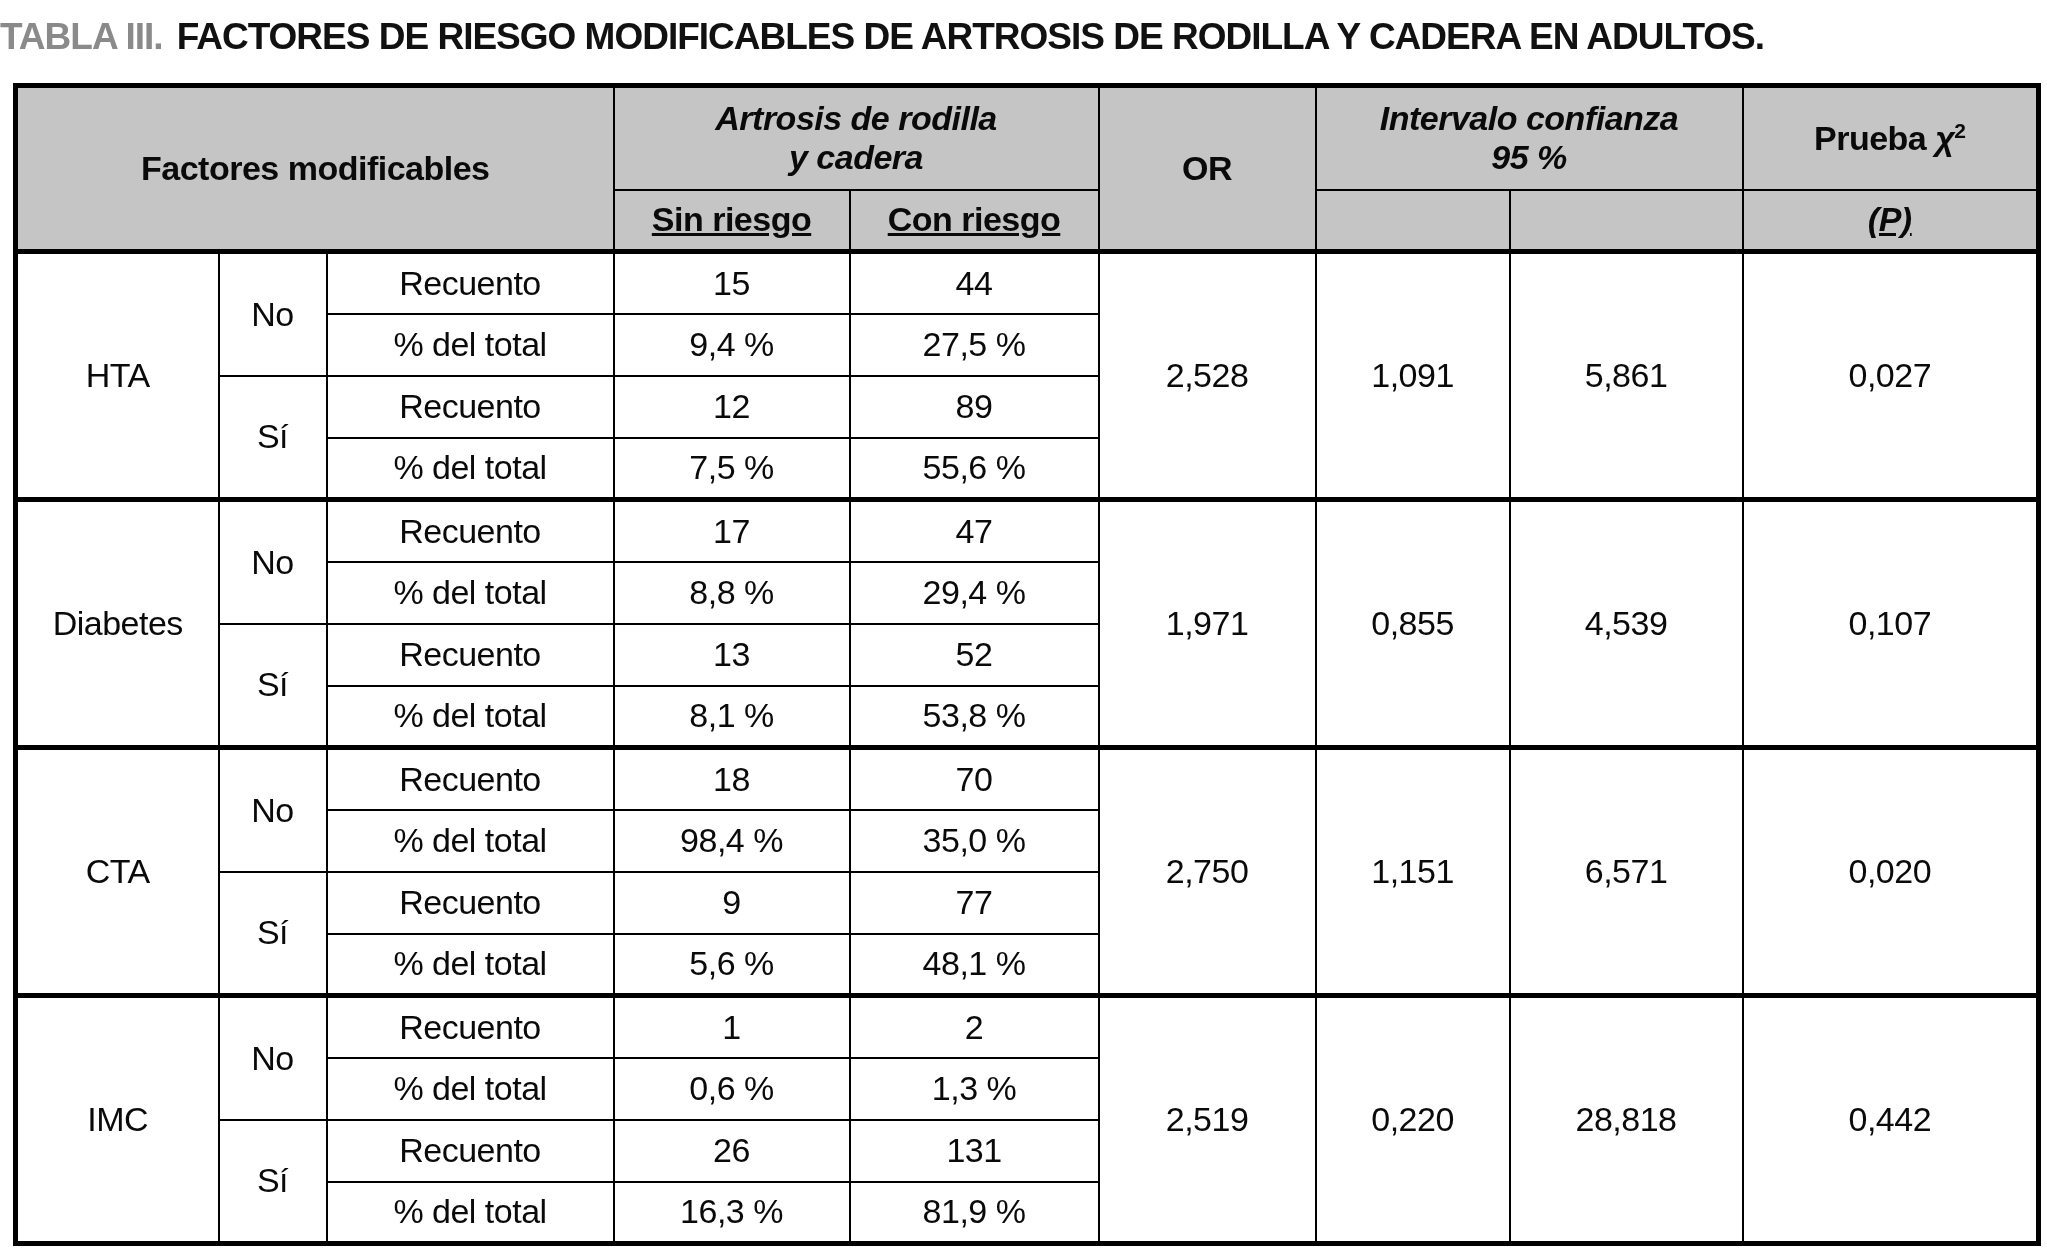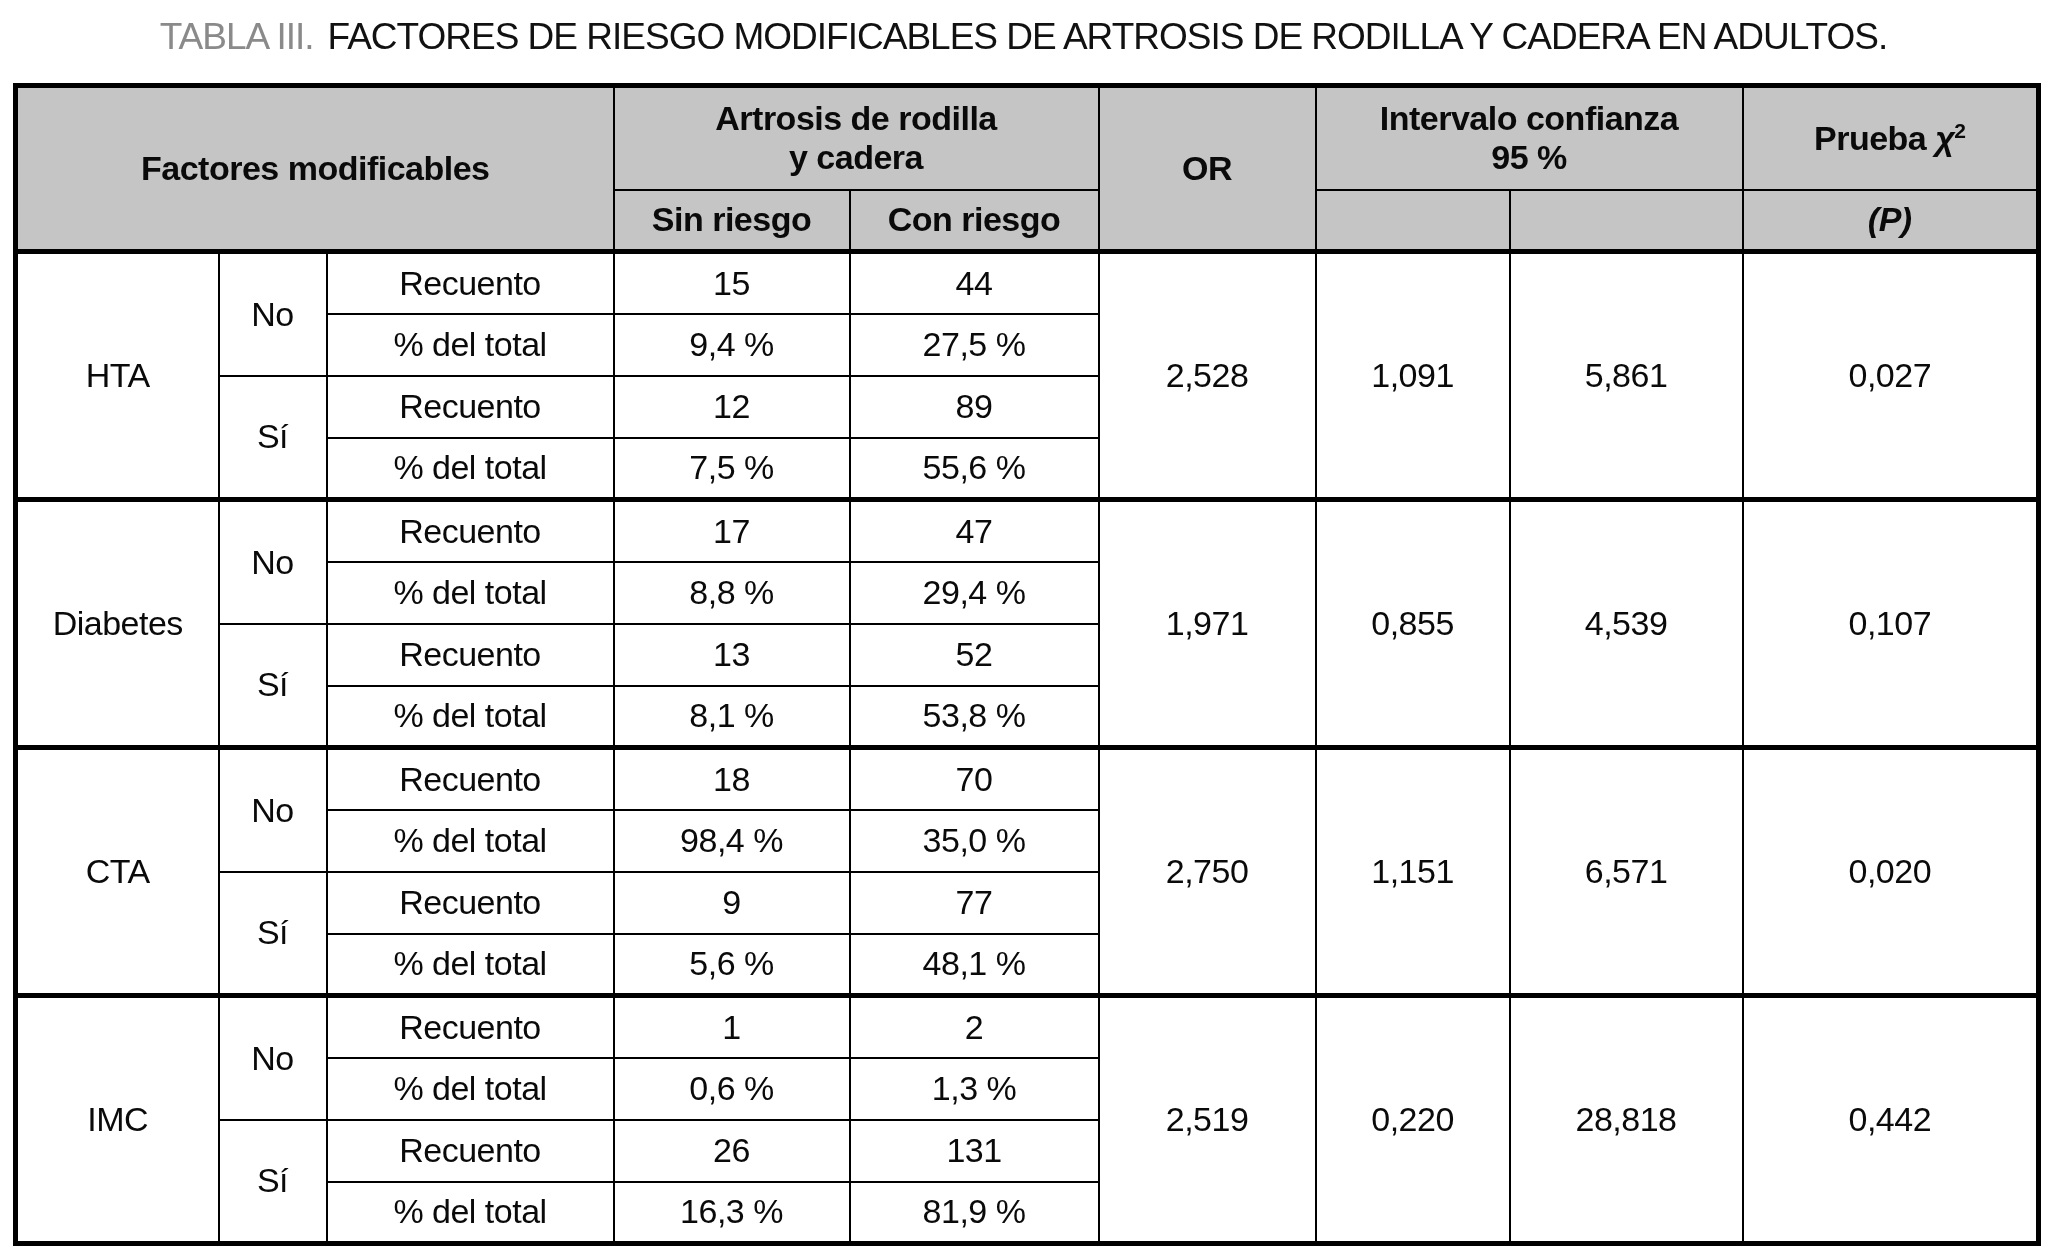--- a/index.html
+++ b/index.html
@@ -6,46 +6,46 @@
   body{
     width:2047px;height:1251px;background:#ffffff;
     font-family:"Liberation Sans", sans-serif;
     color:#0a0a0a;
   }
   .page{position:relative;width:2047px;height:1251px;overflow:hidden;background:#fff;}
 
   
   .title-bar{
     position:absolute;top:16px;left:0;width:2047px;
-    text-align:center;white-space:nowrap;
-    font-size:37px;font-weight:normal;letter-spacing:-1px;
+    white-space:nowrap;
+    font-size:37px;font-weight:bold;letter-spacing:-1px;
   }
   .title-label{color:#8a8a8a;margin-right:14px;}
   .title-text{color:#111111;}
 
   
   table.risk{
     position:absolute;left:13px;top:83px;width:2023px;
     border-collapse:collapse;table-layout:fixed;
     font-size:34px;letter-spacing:-0.5px;
   }
   table.risk{border:5px solid #000;}
   th,td{
     border:2px solid #000;
     text-align:center;vertical-align:middle;
     padding:0 4px;overflow:hidden;
   }
   thead th{
     background:#c5c5c5;font-weight:bold;color:#0a0a0a;
   }
   tr.h1{height:104px;}
-  tr.h2{height:62px;}
+  tr.h2{height:62px;text-decoration:underline;}
   tbody tr{height:62px;}
   .bb-thick{border-bottom:5px solid #000 !important;}
-  .hdr-line{display:block;line-height:1.15;}
+  .hdr-line{display:block;line-height:1.15;font-style:italic;}
   .chi{font-style:italic;}
   .sup2{font-size:21px;vertical-align:super;line-height:0;}
   .pcell{font-style:italic;}
   td{font-weight:normal;}
 </style>
 </head>
 <body>
 
 <div class="page">
 

